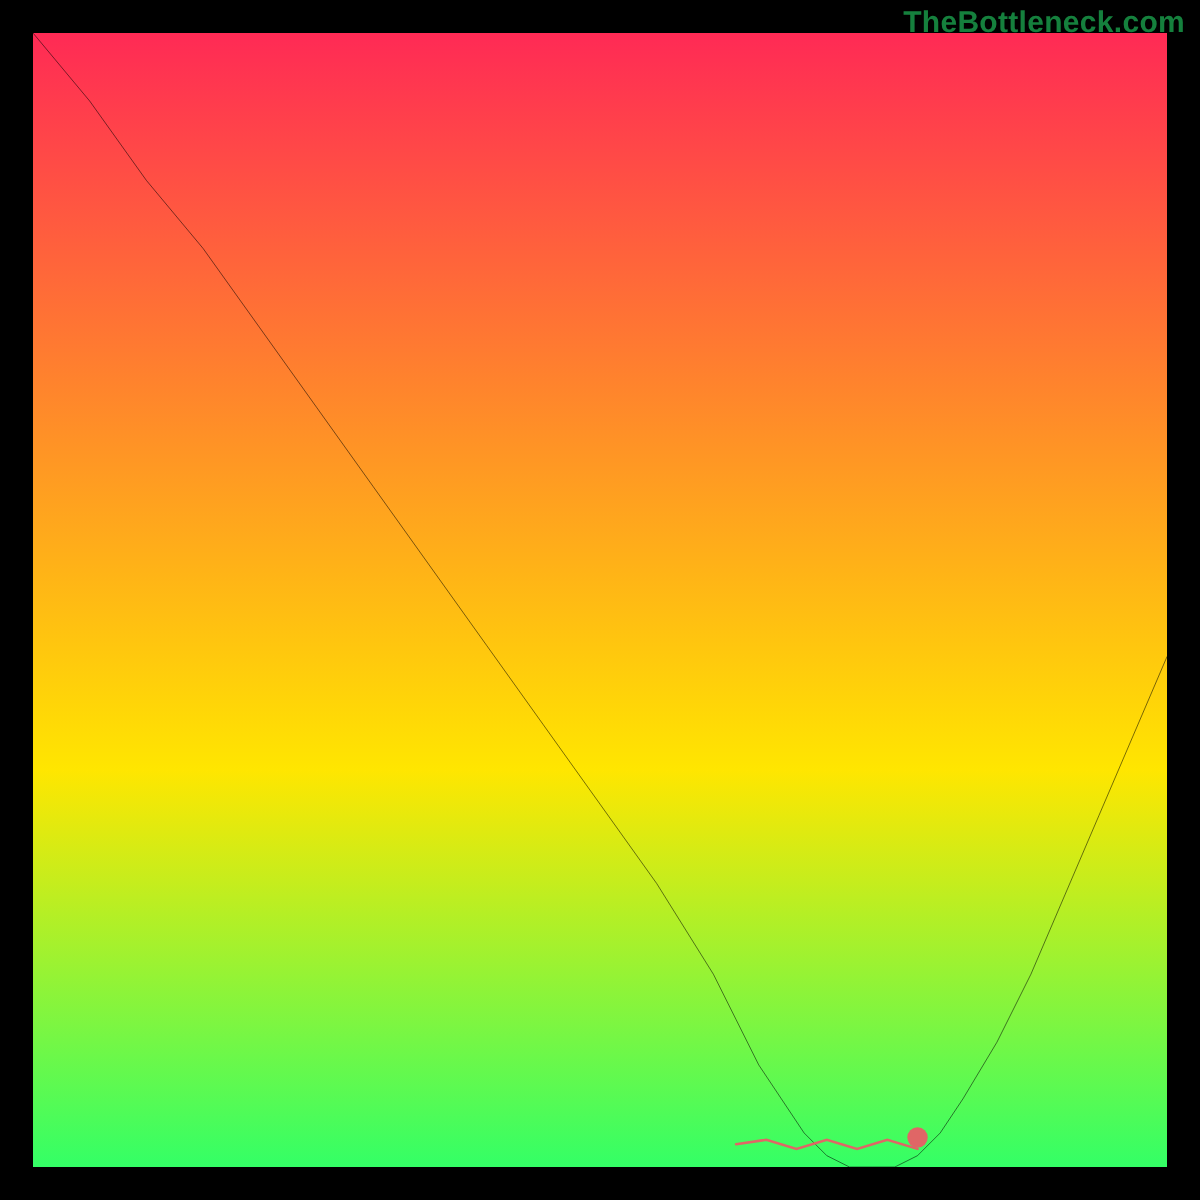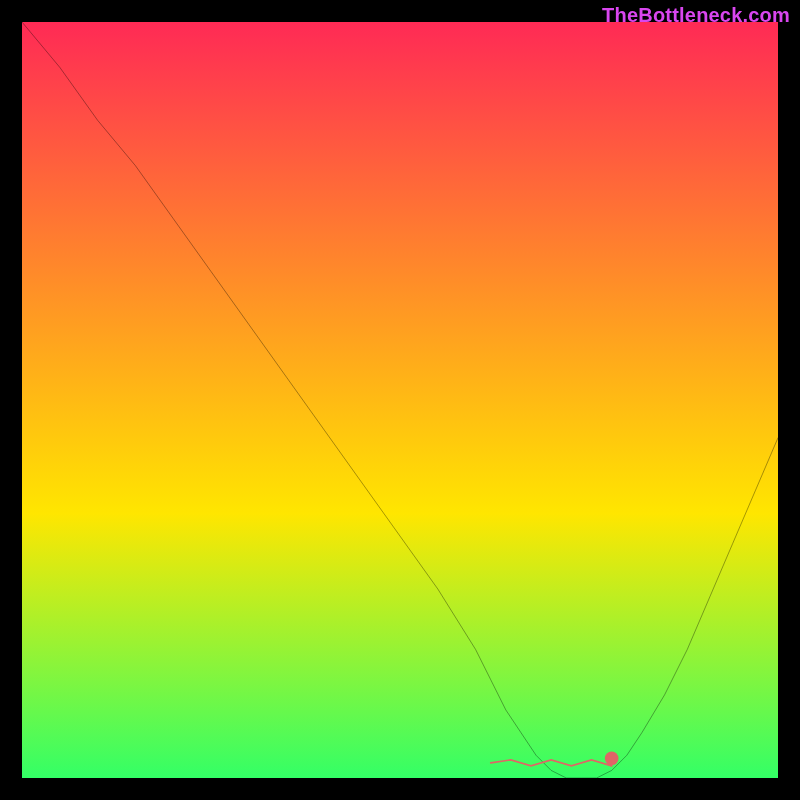--- a/index.html
+++ b/index.html
@@ -29,21 +29,21 @@
     display: block;
     width: 100%;
     height: 100%;
   }
   .attribution {
     position: absolute;
     top: 4px;
     right: 10px;
     font-size: 20px;
     font-weight: 600;
-    color: #d946ef;
+    color: #15803d;
     letter-spacing: 0.2px;
   }
 </style>
 </head>
 <body>
 
 <div class="frame">
 
   <div class="plot-area">
     <svg viewBox="0 0 100 100" preserveAspectRatio="none">

